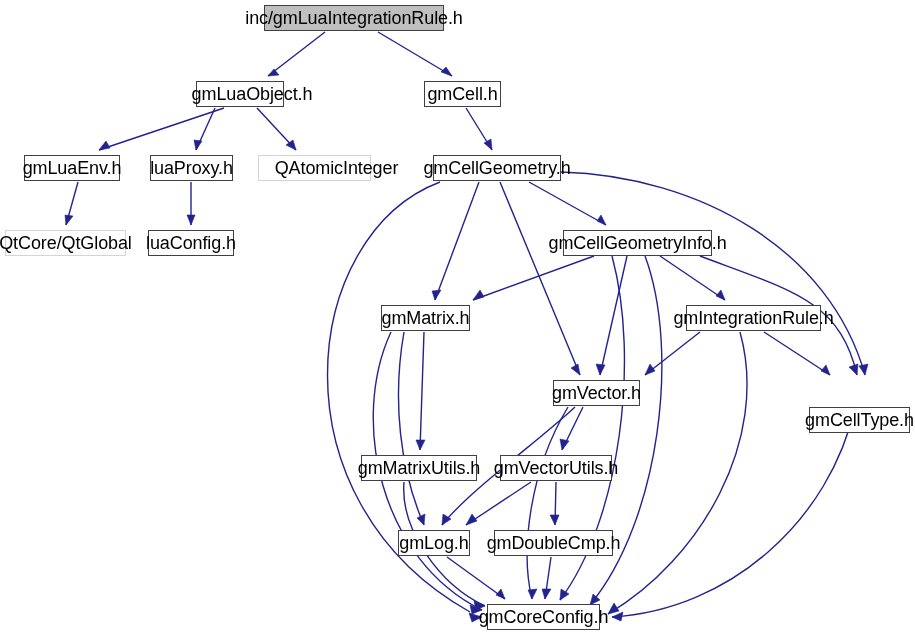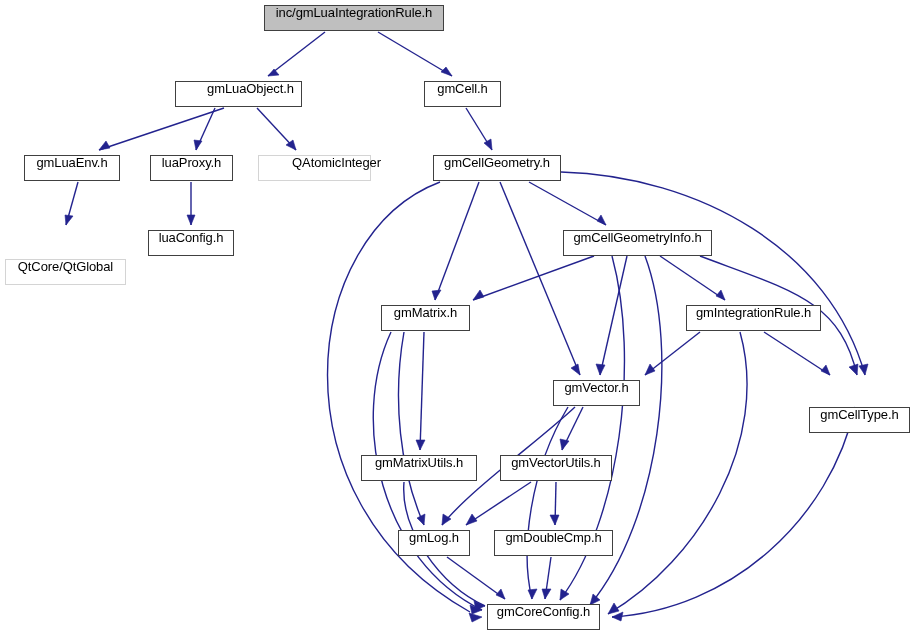--- a/index.html
+++ b/index.html
@@ -29,24 +29,25 @@
   }
   .edge-head {
     fill: #23238e;
     stroke: #23238e;
     stroke-width: 0.6px;
   }
   .node {
     position: absolute;
     box-sizing: border-box;
     display: flex;
+    align-items: center;
     justify-content: center;
     background: #ffffff;
     border: 1px solid #404040;
-    font-size: 13px;
+    font-size: 18px;
     color: #000000;
     white-space: nowrap;
     letter-spacing: -0.1px;
     line-height: 1;
   }
   .node.root {
     background: #bfbfbf;
     border: 1px solid #404040;
   }
   .node.external {
@@ -128,39 +129,39 @@
       <path class="edge-path" d="M 447,557 L 505,599"></path>
       <path class="edge-head" d="M 505,599 l -4,-10 -5,6 z"></path>
       <path class="edge-path" d="M 551,557 L 545,599"></path>
       <path class="edge-head" d="M 545,599 l 6,-10 -9,0 z"></path>
       <path class="edge-path" d="M 855,407 C 830,520 730,610 612,617"></path>
       <path class="edge-head" d="M 612,617 l 11,-5 -2,9 z"></path>
     </svg>
 <div class="node root" style="left: 264px; top: 5px; width: 180px; height: 26px;">
       <span class="node-label">inc/gmLuaIntegrationRule.h</span>
     </div>
-    <div class="node" style="left: 175px; top: 81px; width: 127px; height: 26px; padding-left: 24px;">
+    <div class="node" style="left: 196px; top: 81px; width: 88px; height: 26px; padding-left: 24px;">
       <span class="node-label">gmLuaObject.h</span>
     </div>
     <div class="node" style="left: 424px; top: 81px; width: 77px; height: 26px;">
       <span class="node-label">gmCell.h</span>
     </div>
     <div class="node" style="left: 24px; top: 155px; width: 96px; height: 26px;">
       <span class="node-label">gmLuaEnv.h</span>
     </div>
     <div class="node" style="left: 150px; top: 155px; width: 83px; height: 26px;">
       <span class="node-label">luaProxy.h</span>
     </div>
     <div class="node external" style="left: 258px; top: 155px; width: 113px; height: 26px; padding-left: 44px;">
       <span class="node-label">QAtomicInteger</span>
     </div>
     <div class="node" style="left: 433px; top: 155px; width: 128px; height: 26px;">
       <span class="node-label">gmCellGeometry.h</span>
     </div>
-    <div class="node external" style="left: 5px; top: 230px; width: 121px; height: 26px; margin-top: 29px;">
+    <div class="node external" style="left: 5px; top: 230px; width: 121px; height: 26px;">
       <span class="node-label">QtCore/QtGlobal</span>
     </div>
     <div class="node" style="left: 148px; top: 230px; width: 86px; height: 26px;">
       <span class="node-label">luaConfig.h</span>
     </div>
     <div class="node" style="left: 563px; top: 230px; width: 149px; height: 26px;">
       <span class="node-label">gmCellGeometryInfo.h</span>
     </div>
     <div class="node" style="left: 381px; top: 305px; width: 89px; height: 26px;">
       <span class="node-label">gmMatrix.h</span>

